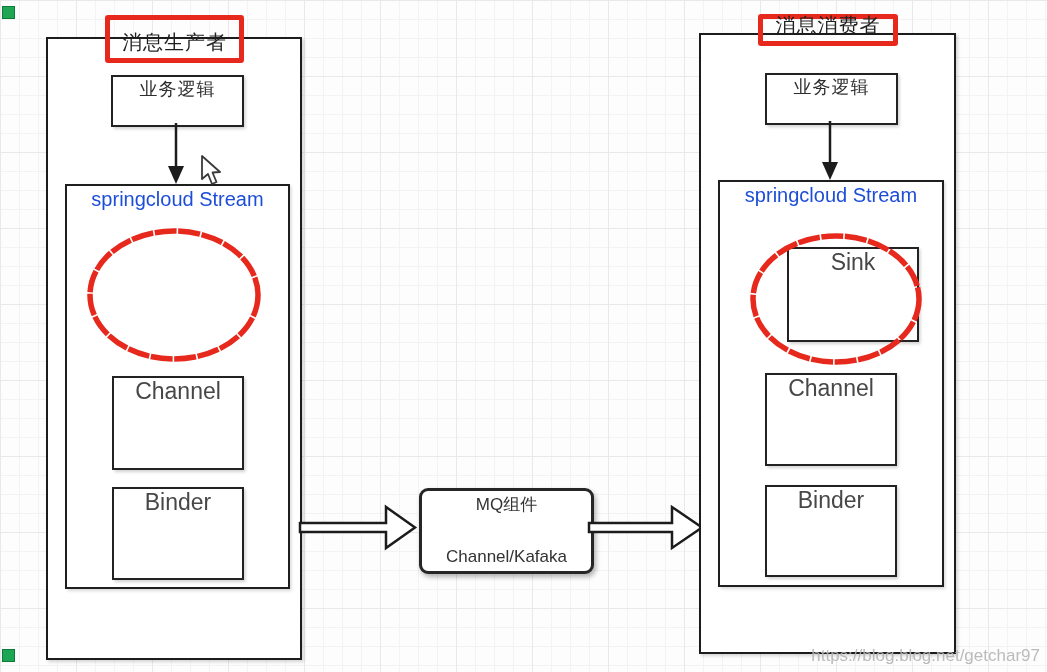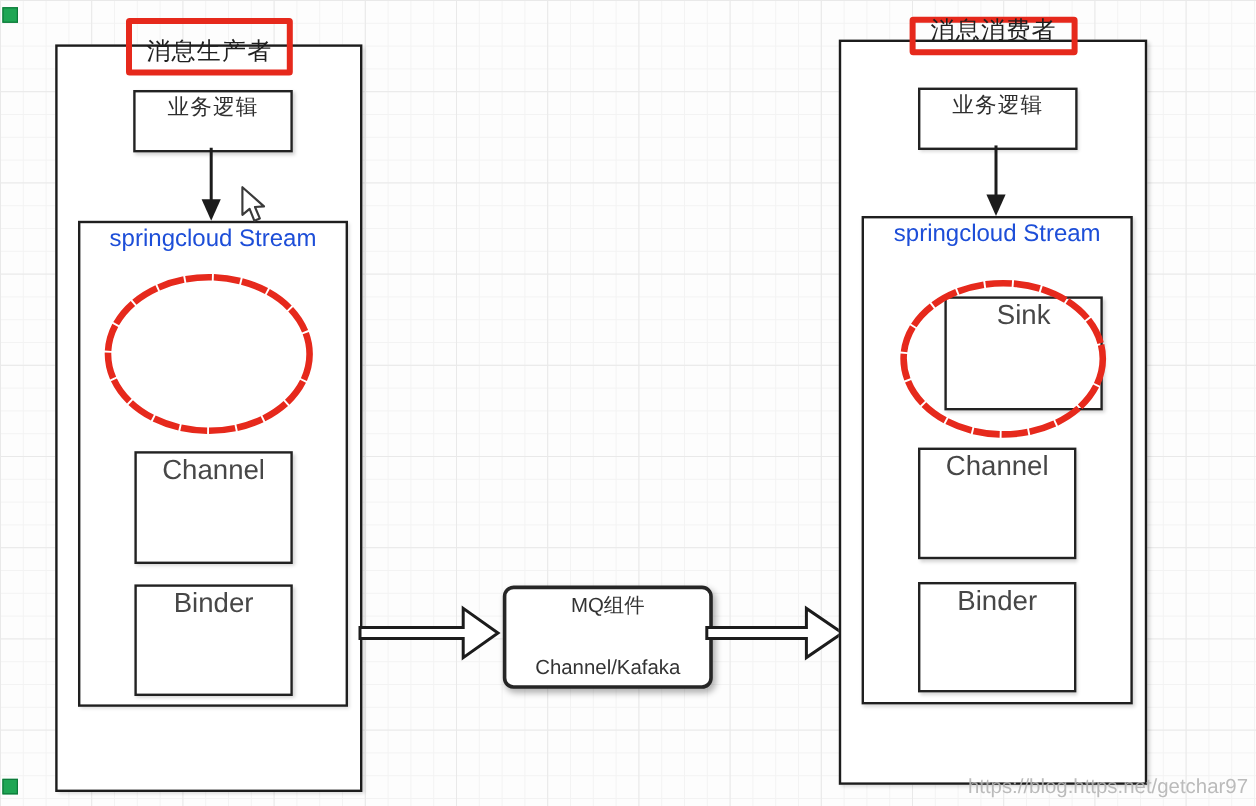--- a/index.html
+++ b/index.html
@@ -139,15 +139,15 @@
   </svg>
 
   <div class="abs node en" style="left:765px;top:373px;width:128px;height:89px;">
     <span>Channel</span>
   </div>
 
   <div class="abs node en" style="left:765px;top:485px;width:128px;height:88px;">
     <span>Binder</span>
   </div>
 
-  <div class="abs watermark" style="right:7px;top:646px;">https://blog.https.net/getchar97</div>
+  <div class="abs watermark" style="right:7px;top:646px;">https://blog.blog.net/getchar97</div>
 
 </div>
 
 </body></html>

